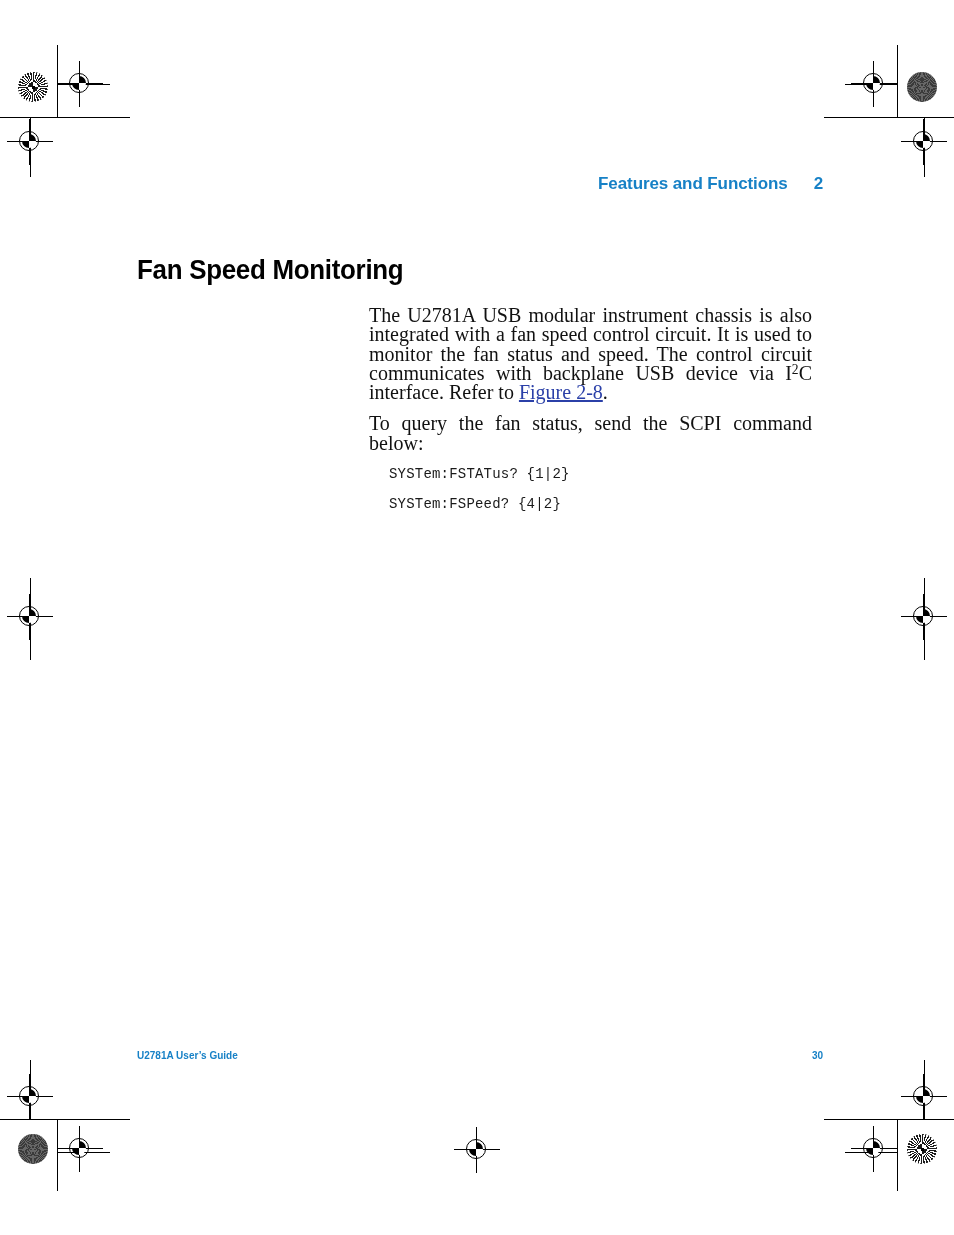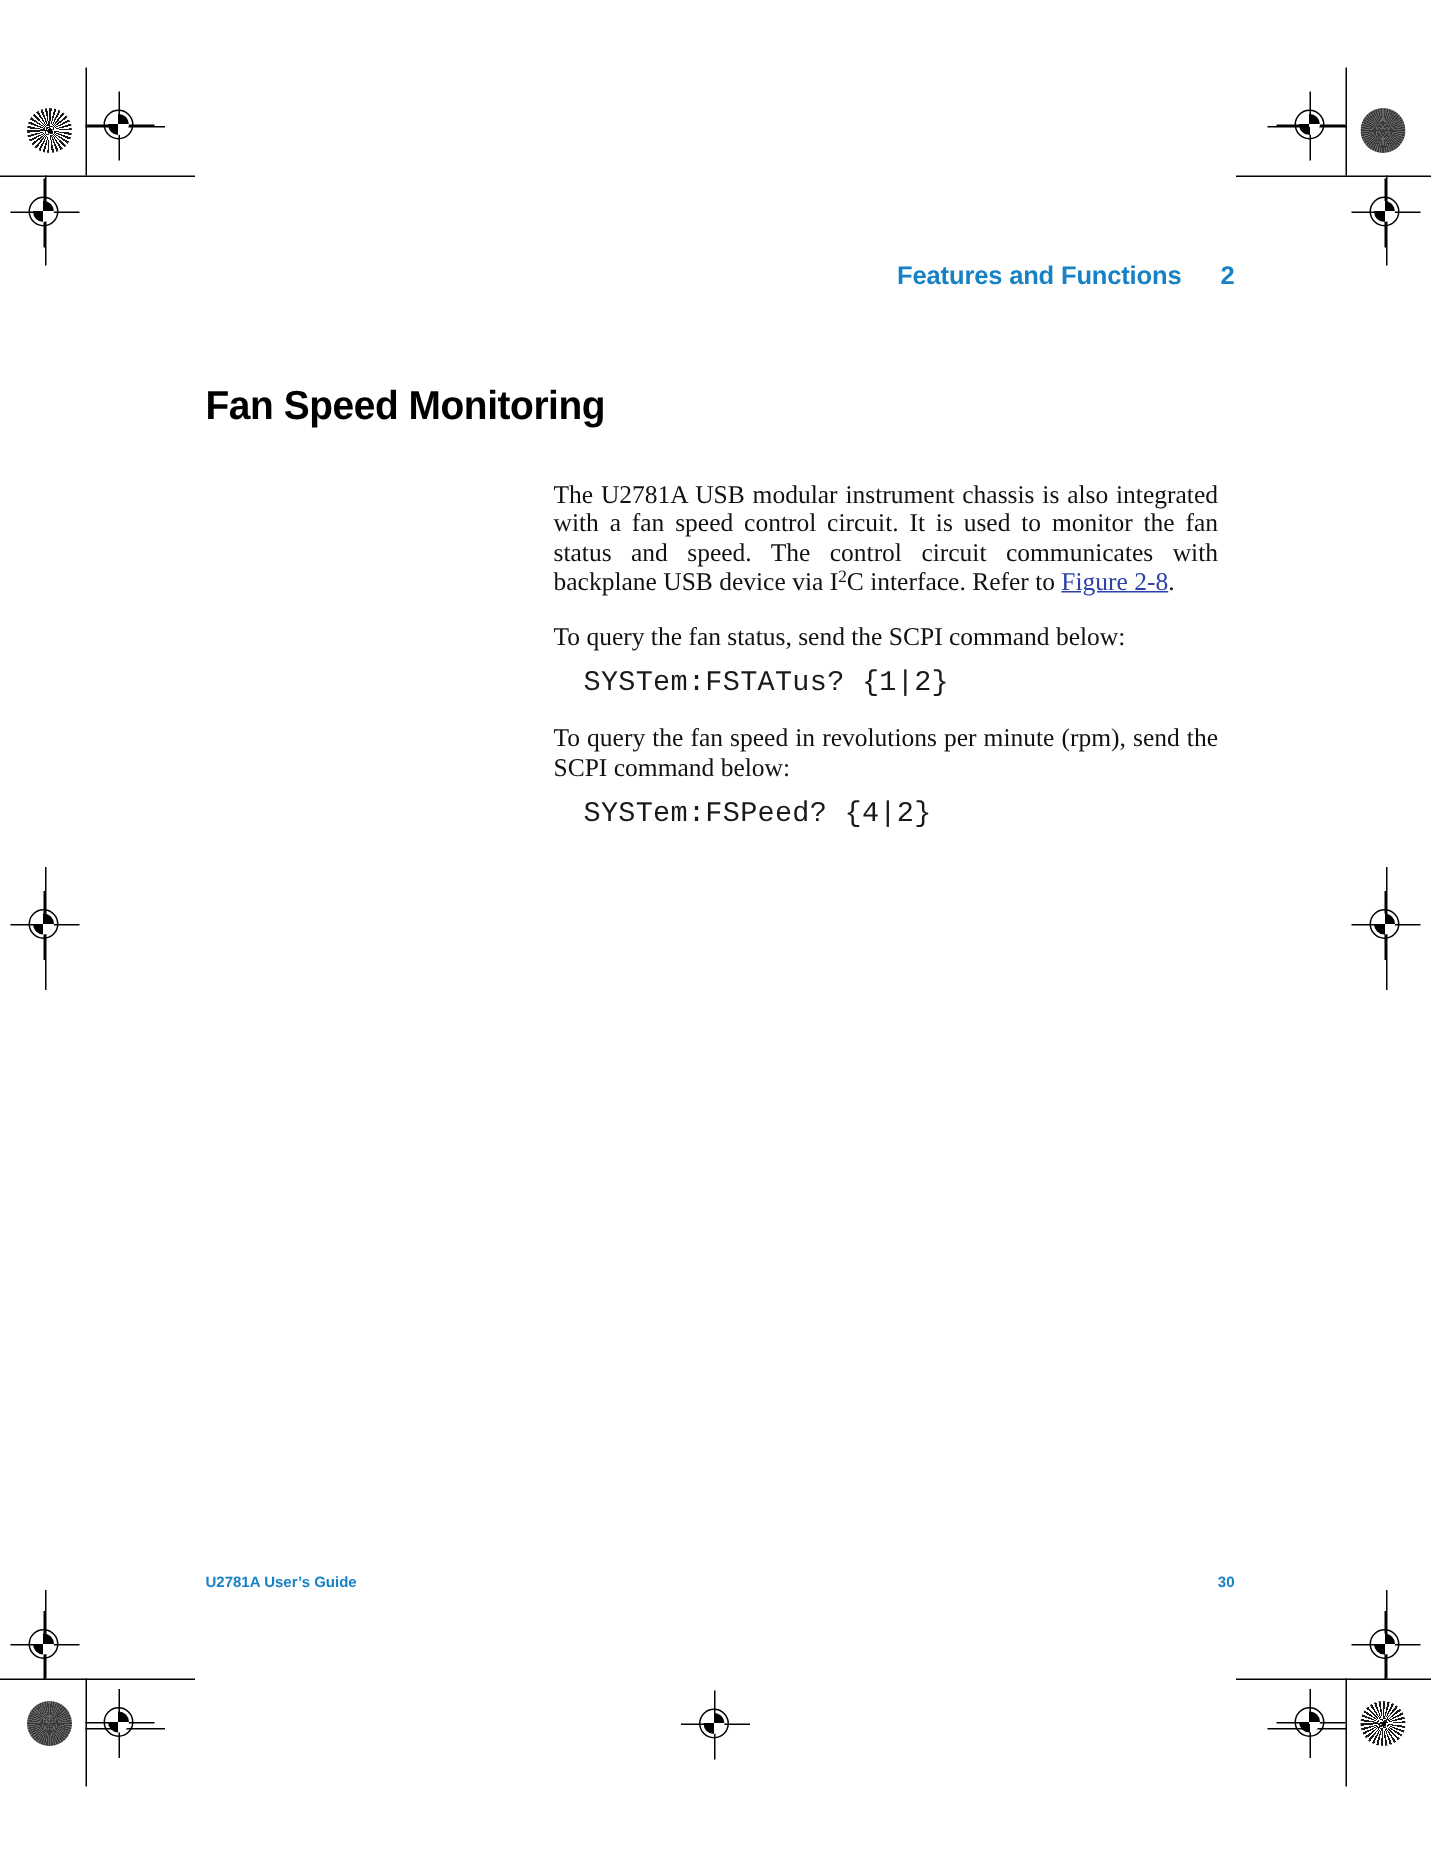--- a/index.html
+++ b/index.html
@@ -133,40 +133,40 @@
   }
 
   
   .body-col {
     position: absolute;
     left: 369px;
     top: 302px;
     width: 443px;
   }
   .para {
-    font-size: 17px;
+    font-size: 20px;
     line-height: 19.3px;
     color: #111111;
     text-align: justify;
-    margin: 18px 0 12px 0;
+    margin: 4px 0 12px 0;
   }
   .para:last-child { margin-bottom: 0; }
 
   .xref {
     color: #2B40A8;
   }
   sup.sup2 {
     font-size: 0.68em;
     vertical-align: 0.42em;
     line-height: 0;
   }
 
   .code-line {
     font-family: "Liberation Mono", "DejaVu Sans Mono", monospace;
-    font-size: 19px;
+    font-size: 14px;
     line-height: 18px;
     color: #1a1a1a;
     margin: 0 0 12px 20px;
     letter-spacing: 0.2px;
   }
 
   
   .footer {
     position: absolute;
     left: 137px;
@@ -298,21 +298,20 @@
   <h1 class="page-heading">Fan Speed Monitoring</h1>
 
   <div class="body-col">
 
     <p class="para"><span>The U2781A USB modular instrument chassis is also integrated with a fan speed control circuit. It is used to monitor the fan status and speed. The control circuit communicates with backplane USB device via I</span><sup class="sup2">2</sup><span>C interface. Refer to </span><a class="xref" href="#">Figure 2-8</a><span>.</span></p>
 
     <p class="para">To query the fan status, send the SCPI command below:</p>
 
     <pre class="code-line">SYSTem:FSTATus? {1|2}</pre>
 
-    <p class="para">To query the fan speed in revolutions per minute (rpm), send the SCPI command below:</p>
 
     <pre class="code-line">SYSTem:FSPeed? {4|2}</pre>
 
   </div>
 
   <div class="footer">
     <span>U2781A User’s Guide</span>
     <span>30</span>
   </div>
 

